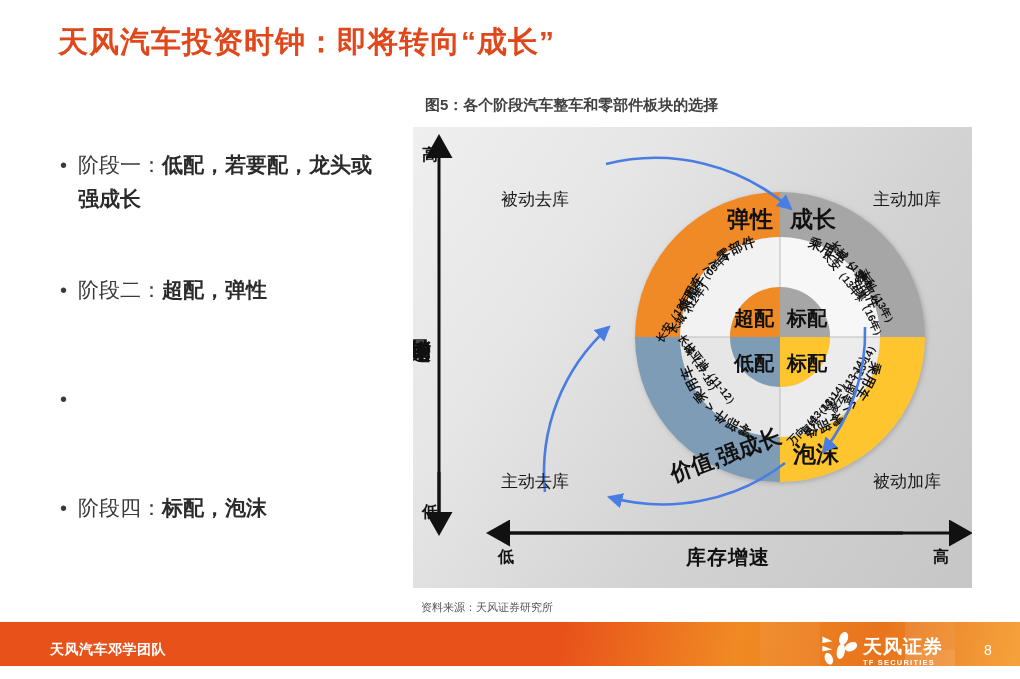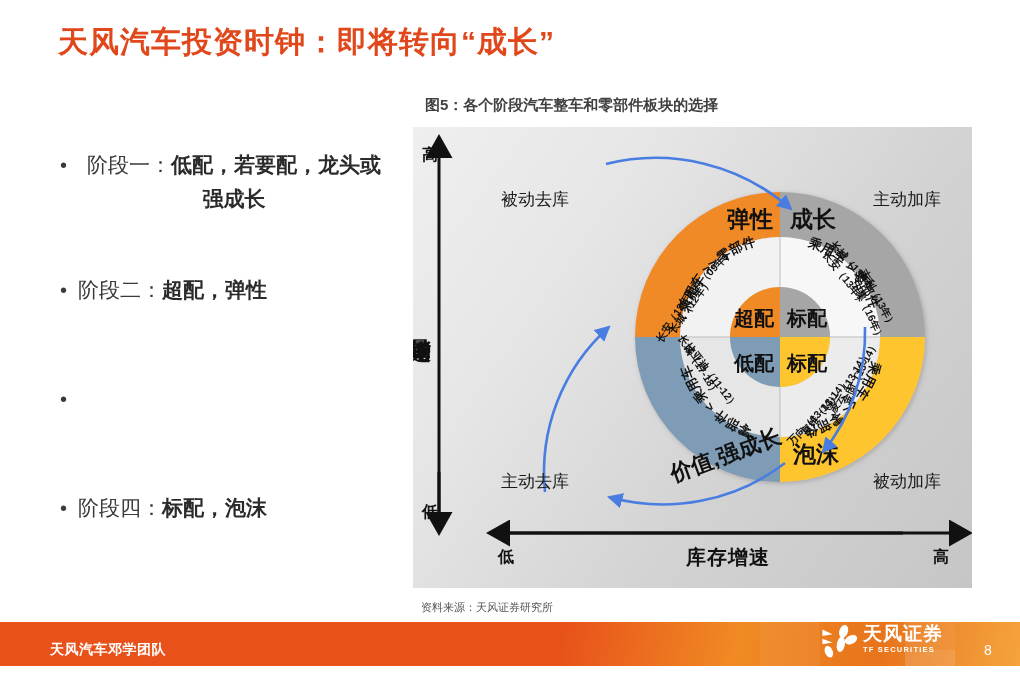--- a/index.html
+++ b/index.html
@@ -18,21 +18,21 @@
 
   
   .bullets{ position:absolute; left:60px; top:148px; width:330px; }
   .bullet-row{ display:flex; align-items:flex-start; }
   .bullet-row + .bullet-row{ margin-top:57px; }
   .bullet-dot{
     width:18px; flex:0 0 18px; color:#3A3A3A;
     font-size:20px; line-height:34px; text-align:left;
   }
   .bullet-text{
-    font-size:21px; line-height:34px; color:#3A3A3A;text-align:center;
+    font-size:21px; line-height:34px; color:#3A3A3A;
   }
   .bullet-text b{ font-weight:bold; color:#2b2b2b; }
 
   
   .fig-caption{
     position:absolute; left:425px; top:96px;
     font-size:15px; font-weight:bold; color:#404040;
     white-space:nowrap;
   }
 
@@ -55,21 +55,21 @@
     position:absolute; left:0; top:622px; width:1020px; height:44px;
     background:linear-gradient(100deg,#E8521A 0%,#E8521A 55%,#F08A23 72%,#E8741C 86%,#F5A034 100%);
     overflow:hidden;
   }
   .footer .blk{ position:absolute; top:0; height:57px; }
   .footer-team{
     position:absolute; left:50px; top:19px;
     color:#fff; font-size:14px; font-weight:bold; letter-spacing:.5px;
   }
   .logo-wrap{
-    position:absolute; left:820px; top:2px; display:flex; align-items:flex-start;
+    position:absolute; left:820px; top:9px; display:flex; align-items:flex-end;
   }
   .logo-mark{ width:38px; height:37px; }
   .logo-text{ margin-left:5px; }
   .logo-cn{ color:#fff; font-size:19px; font-weight:bold; letter-spacing:1px; line-height:20px; }
   .logo-en{ color:#fff; font-size:7.5px; font-weight:bold; letter-spacing:1.2px; line-height:11px; }
   .page-num{
     position:absolute; left:984px; top:20px;
     color:#fff; font-size:14px;
   }
 </style>

